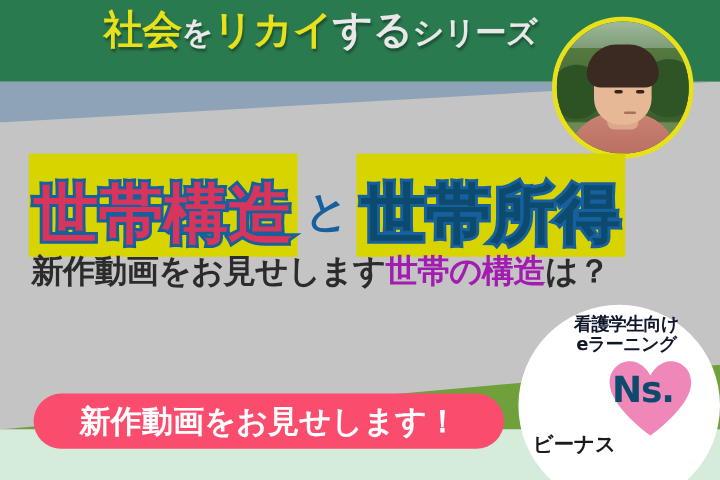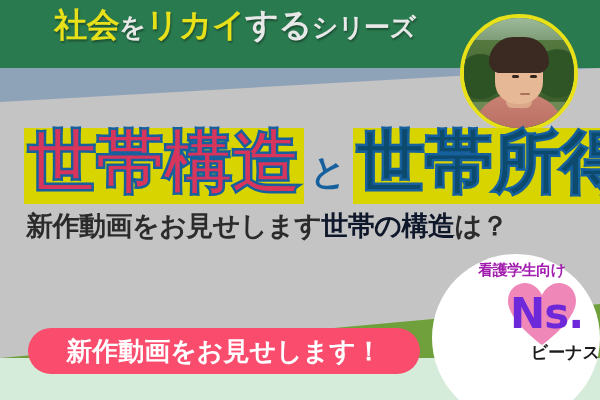--- a/index.html
+++ b/index.html
@@ -41,20 +41,21 @@
   }
 
   
   .series-title{
     position:absolute;left:0;top:3px;width:470px;
     text-align:center;
     font-size:33px;font-weight:bold;
     letter-spacing:-0.5px;
     white-space:nowrap;
     text-shadow:1px 2px 2px rgba(0,0,0,.35);
+    padding-left:32px;
   }
   .series-title .y{color:#e8e11a;}
   .series-title .w{color:#e8e8e8;}
   .series-title .sm{font-size:26px;}
 
   
   .portrait{
     position:absolute;left:460px;top:14px;
     width:118px;height:118px;border-radius:50%;
     border:4px solid #e8e11a;
@@ -116,23 +117,23 @@
   }
 
   
   .headline{
     position:absolute;left:24px;top:128px;
     display:flex;align-items:center;
     white-space:nowrap;
     z-index:7;
   }
   .hl-word{
-    font-size:68px;font-weight:normal;line-height:1;
+    font-size:54px;font-weight:bold;line-height:1;
     background:#d8d400;
-    padding:0 4px 8px;
+    padding:24px 4px 8px;
   }
   .hl-word.red{
     color:#d8355c;
     -webkit-text-stroke:5px #17609e;
     paint-order:stroke fill;
   }
   .hl-word.white{
     color:#0c4a6e;
     -webkit-text-stroke:5px #17609e;
     paint-order:stroke fill;
@@ -143,21 +144,21 @@
     position:relative;top:6px;
   }
 
   
   .subtitle{
     position:absolute;left:26px;top:208px;
     font-size:27px;font-weight:bold;color:#2b2b2b;
     white-space:nowrap;letter-spacing:-0.5px;
     z-index:7;
   }
-  .subtitle .hi{color:#0f172a;}
+  .subtitle .hi{color:#a21caf;}
 
   
   .cta{
     position:absolute;left:28px;top:328px;
     width:392px;height:46px;border-radius:23px;
     background:#fa4d6e;
     display:flex;align-items:center;justify-content:center;
     z-index:8;
   }
   .cta-label{
@@ -170,43 +171,43 @@
     position:absolute;left:432px;top:254px;
     width:168px;height:168px;border-radius:50%;
     background:#ffffff;
     z-index:9;
   }
   .logo-inner{
     position:absolute;left:444px;top:262px;width:156px;height:138px;
     z-index:10;
   }
   .logo-tagline{
-    text-align:center;color:#a21caf;font-weight:bold;
+    text-align:center;color:#0f172a;font-weight:bold;
     font-size:15px;line-height:1.15;letter-spacing:-0.5px;
     white-space:nowrap;
   }
   .logo-mark{
     position:relative;width:156px;height:66px;margin-top:2px;
   }
   .logo-heart{
     position:absolute;left:62px;top:0px;width:72px;height:66px;
   }
   .logo-be{
     position:absolute;left:12px;top:6px;
     font-size:45px;font-weight:bold;color:#2caa6e;
     line-height:1;letter-spacing:-2px;
   }
   .logo-ns{
     position:absolute;left:66px;top:12px;
-    font-size:42px;font-weight:bold;color:#6d28d9;
+    font-size:30px;font-weight:bold;color:#0c4a6e;
     line-height:1;letter-spacing:-1px;
     z-index:3;
   }
   .logo-sub{
-    text-align:right;color:#1b1b1b;font-weight:bold;
+    text-align:left;color:#1b1b1b;font-weight:bold;
     font-size:17px;letter-spacing:0px;margin-top:-6px;
   }
 </style>
 </head>
 <body>
 
 <div id="banner">
 
   <div class="bg-gray"></div>
   <div class="bg-bluegray"></div>
@@ -241,20 +242,21 @@
     <span>新作動画をお見せします</span><span class="hi">世帯の構造</span><span>は？</span>
   </div>
 
   <div class="cta">
     <span class="cta-label">新作動画をお見せします！</span>
   </div>
 
   <div class="logo-circle"></div>
   <div class="logo-inner">
     <div class="logo-tagline">看護学生向け</div>
+    <div class="logo-tagline">eラーニング</div>
     <div class="logo-mark">
       <svg class="logo-heart" viewBox="0 0 72 66">
         <path d="M36 64 C 36 64, 2 40, 2 20 C 2 8, 11 2, 19 2 C 27 2, 33 8, 36 14 C 39 8, 45 2, 53 2 C 61 2, 70 8, 70 20 C 70 40, 36 64, 36 64 Z" fill="#ef87b8"></path>
       </svg>
       <span class="logo-ns">Ns.</span>
     </div>
     <div class="logo-sub">ビーナス</div>
   </div>
 
 </div>

